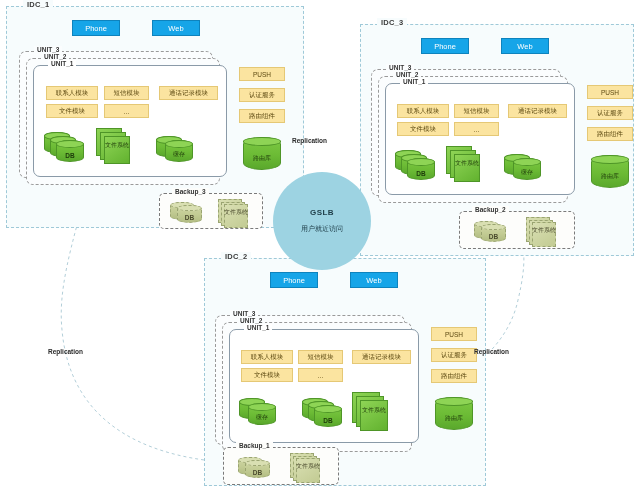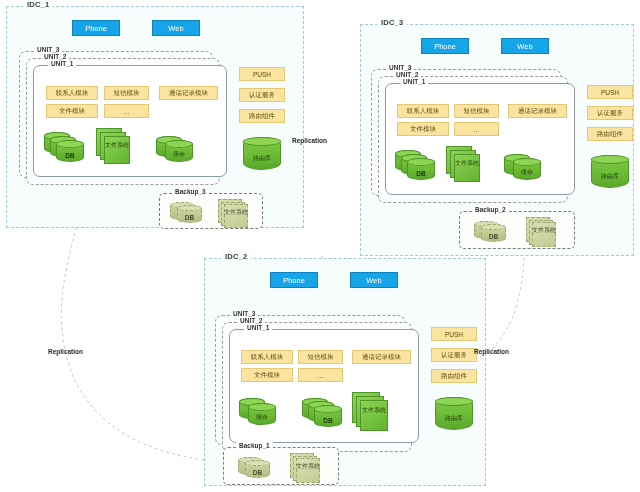--- a/index.html
+++ b/index.html
@@ -478,18 +478,22 @@
       </div>
       <div class="fsq bk" style="left:66px; top:5px; width:32px; height:30px;">
         <div class="sheet" style="left:0; top:0; width:24px; height:25px;"></div>
         <div class="sheet" style="left:3px; top:3px; width:24px; height:25px;"></div>
         <div class="sheet" style="left:6px; top:5px; width:24px; height:25px;"></div>
         <div class="lbl" style="left:6px; top:10px; width:24px;">文件系统</div>
       </div>
     </div>
   </div>
 
+  <div class="gslb" style="left:273px; top:172px; width:98px; height:98px;">
+    <div class="t1">GSLB</div>
+    <div class="t2">用户就近访问</div>
+  </div>
 
   <div class="repl" style="left:292px; top:137px;">Replication</div>
   <div class="repl" style="left:48px; top:348px;">Replication</div>
   <div class="repl" style="left:474px; top:348px;">Replication</div>
 
 </div>
 
 </body></html>

